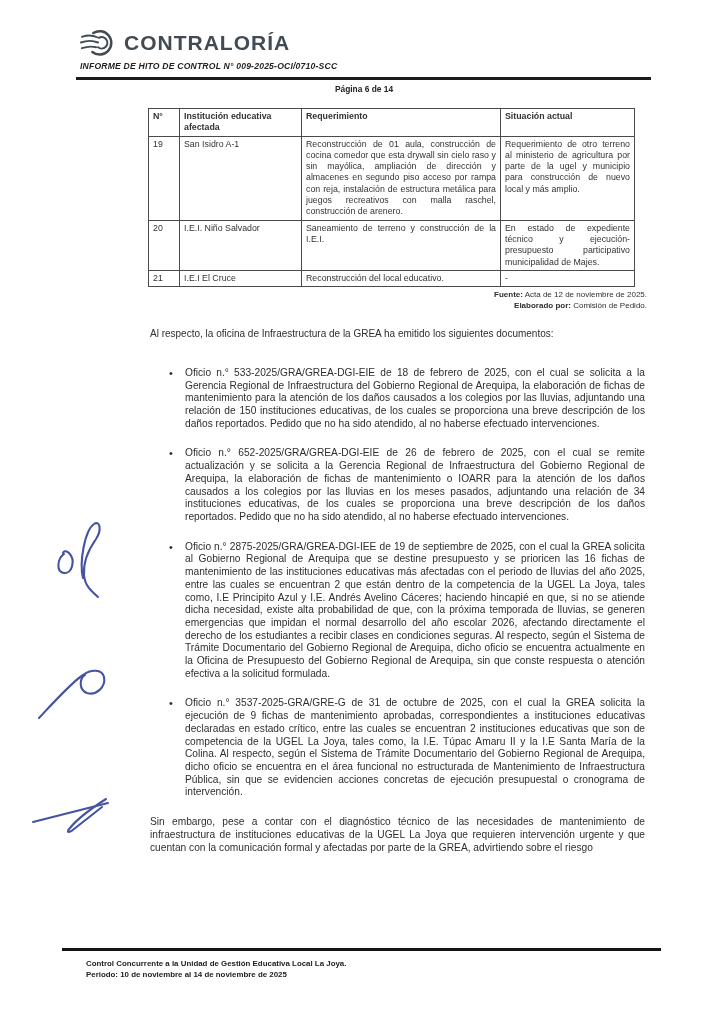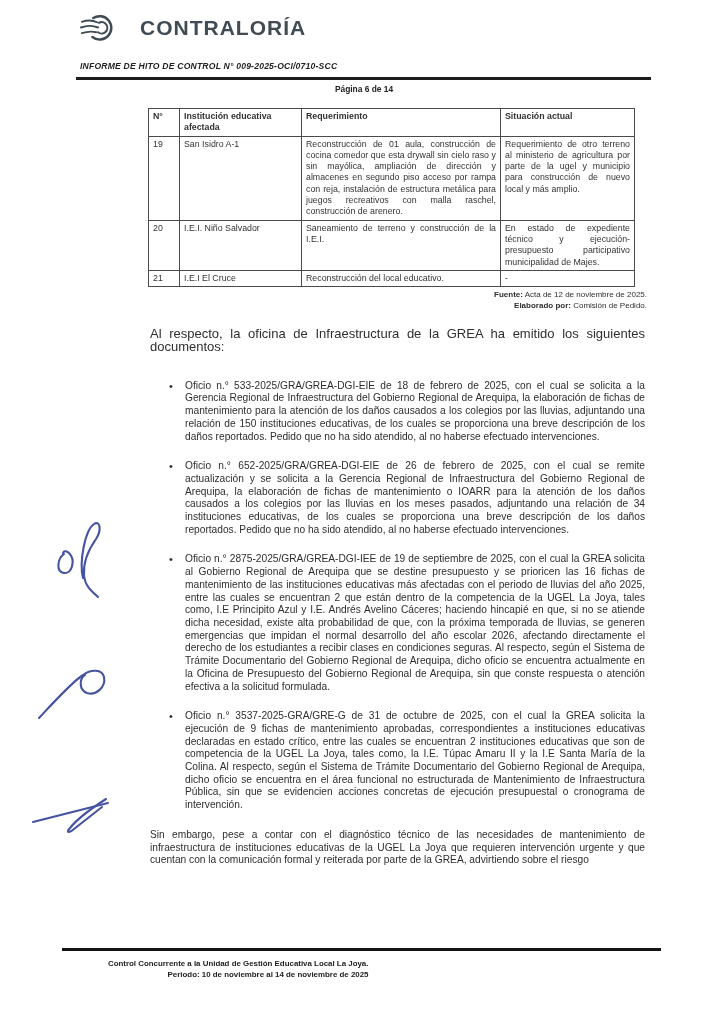--- a/index.html
+++ b/index.html
@@ -6,21 +6,21 @@
   .page{
     position:relative;
     width:724px;height:1024px;
     background:#ffffff;
     font-family:"Liberation Sans", sans-serif;
     color:#2b2b2b;
     overflow:hidden;
     margin:0 auto;
   }
   
-  .logo-row{position:absolute;left:80px;top:11px;display:flex;align-items:center;gap:22px;}
+  .logo-row{position:absolute;left:80px;top:26px;display:flex;align-items:center;gap:6px;}
   .logo-swoosh{width:38px;height:33px;}
   .logo-text{
     font-size:21px;font-weight:bold;color:#414b53;letter-spacing:1px;
   }
   .report-title{
     position:absolute;left:80px;top:61px;
     font-size:8.6px;font-weight:bold;color:#1f1f1f;letter-spacing:.2px;font-style:italic;
   }
   .header-rule{
     position:absolute;left:76px;top:77px;width:575px;height:2.5px;background:#1c1c1c;
@@ -42,36 +42,36 @@
   table.req-table th, table.req-table td{
     border:1px solid #4a4a4a;padding:2px 4px;vertical-align:top;
   }
   table.req-table th{font-weight:bold;text-align:left;}
   th.jh{text-align:justify;text-align-last:justify;margin-left:44px;}
   td.num{text-align:left;}
   td.just{text-align:justify;}
   .source-block{margin-top:3px;font-size:8px;line-height:10.5px;color:#2e2e2e;text-align:right;}
   .source-block b{font-weight:bold;}
   
-  .intro{margin:17px 0 0 2px;width:495px;font-size:13px;line-height:12.8px;text-align:justify;color:#2e2e2e;}
+  .intro{margin:17px 0 0 2px;width:495px;font-size:10px;line-height:12.8px;text-align:justify;color:#2e2e2e;}
   ul.doc-bullets{
     margin:26px 0 0 0;padding:0 0 0 37px;list-style:none;width:460px;
   }
   ul.doc-bullets li{
     position:relative;
     font-size:10.2px;line-height:12.7px;text-align:justify;color:#2e2e2e;
     margin-bottom:17px;
   }
   ul.doc-bullets li::before{
     content:"•";position:absolute;left:-16px;top:0;font-size:11px;color:#2e2e2e;
   }
   .closing{margin:0 0 0 2px;width:495px;font-size:10.2px;line-height:12.8px;text-align:justify;color:#2e2e2e;}
   
   .footer-rule{position:absolute;left:62px;top:948px;width:599px;height:3px;background:#141414;}
-  .footer-text{position:absolute;left:108px;top:958px;font-size:7.9px;line-height:11px;font-weight:bold;color:#222;text-align:right;}
+  .footer-text{position:absolute;left:86px;top:958px;font-size:7.9px;line-height:11px;font-weight:bold;color:#222;}
   
   .hand{position:absolute;pointer-events:none;}
   .hand path{fill:none;stroke:#4553a0;stroke-width:2.1;stroke-linecap:round;stroke-linejoin:round;}
   .hand-1{left:52px;top:516px;}
   .hand-2{left:36px;top:666px;}
   .hand-3{left:30px;top:790px;}
 </style>
 </head>
 <body>
 
@@ -137,21 +137,21 @@
 
     <p class="intro">Al respecto, la oficina de Infraestructura de la GREA ha emitido los siguientes documentos:</p>
 
     <ul class="doc-bullets">
       <li>Oficio n.° 533-2025/GRA/GREA-DGI-EIE de 18 de febrero de 2025, con el cual se solicita a la Gerencia Regional de Infraestructura del Gobierno Regional de Arequipa, la elaboración de fichas de mantenimiento para la atención de los daños causados a los colegios por las lluvias, adjuntando una relación de 150 instituciones educativas, de los cuales se proporciona una breve descripción de los daños reportados. Pedido que no ha sido atendido, al no haberse efectuado intervenciones.</li>
       <li>Oficio n.° 652-2025/GRA/GREA-DGI-EIE de 26 de febrero de 2025, con el cual se remite actualización y se solicita a la Gerencia Regional de Infraestructura del Gobierno Regional de Arequipa, la elaboración de fichas de mantenimiento o IOARR para la atención de los daños causados a los colegios por las lluvias en los meses pasados, adjuntando una relación de 34 instituciones educativas, de los cuales se proporciona una breve descripción de los daños reportados. Pedido que no ha sido atendido, al no haberse efectuado intervenciones.</li>
       <li>Oficio n.° 2875-2025/GRA/GREA-DGI-IEE de 19 de septiembre de 2025, con el cual la GREA solicita al Gobierno Regional de Arequipa que se destine presupuesto y se prioricen las 16 fichas de mantenimiento de las instituciones educativas más afectadas con el periodo de lluvias del año 2025, entre las cuales se encuentran 2 que están dentro de la competencia de la UGEL La Joya, tales como, I.E Principito Azul y I.E. Andrés Avelino Cáceres; haciendo hincapié en que, si no se atiende dicha necesidad, existe alta probabilidad de que, con la próxima temporada de lluvias, se generen emergencias que impidan el normal desarrollo del año escolar 2026, afectando directamente el derecho de los estudiantes a recibir clases en condiciones seguras. Al respecto, según el Sistema de Trámite Documentario del Gobierno Regional de Arequipa, dicho oficio se encuentra actualmente en la Oficina de Presupuesto del Gobierno Regional de Arequipa, sin que conste respuesta o atención efectiva a la solicitud formulada.</li>
       <li>Oficio n.° 3537-2025-GRA/GRE-G de 31 de octubre de 2025, con el cual la GREA solicita la ejecución de 9 fichas de mantenimiento aprobadas, correspondientes a instituciones educativas declaradas en estado crítico, entre las cuales se encuentran 2 instituciones educativas que son de competencia de la UGEL La Joya, tales como, la I.E. Túpac Amaru II y la I.E Santa María de la Colina. Al respecto, según el Sistema de Trámite Documentario del Gobierno Regional de Arequipa, dicho oficio se encuentra en el área funcional no estructurada de Mantenimiento de Infraestructura Pública, sin que se evidencien acciones concretas de ejecución presupuestal o cronograma de intervención.</li>
     </ul>
 
-    <p class="closing">Sin embargo, pese a contar con el diagnóstico técnico de las necesidades de mantenimiento de infraestructura de instituciones educativas de la UGEL La Joya que requieren intervención urgente y que cuentan con la comunicación formal y reiterada por parte de la GREA, advirtiendo sobre el riesgo</p>
+    <p class="closing">Sin embargo, pese a contar con el diagnóstico técnico de las necesidades de mantenimiento de infraestructura de instituciones educativas de la UGEL La Joya que requieren intervención urgente y que cuentan con la comunicación formal y afectadas por parte de la GREA, advirtiendo sobre el riesgo</p>
   </div>
 
   <svg class="hand hand-1" width="62" height="92" viewBox="0 0 62 92">
     <path d="M12,38 C5,43 4,56 12,57 C20,58 24,44 17,37 C14,34 11,35 11,38"></path>
     <path d="M31,62 C27,46 33,14 42,8 C48,4 50,14 44,23 C37,33 31,46 32,59 C33,70 39,75 46,81"></path>
   </svg>
   <svg class="hand hand-2" width="76" height="56" viewBox="0 0 76 56">
     <path d="M3,52 C18,36 36,16 47,9 C55,3 66,3 68,11 C70,21 60,30 51,27 C43,24 43,13 49,9"></path>
   </svg>
   <svg class="hand hand-3" width="86" height="52" viewBox="0 0 86 52">

